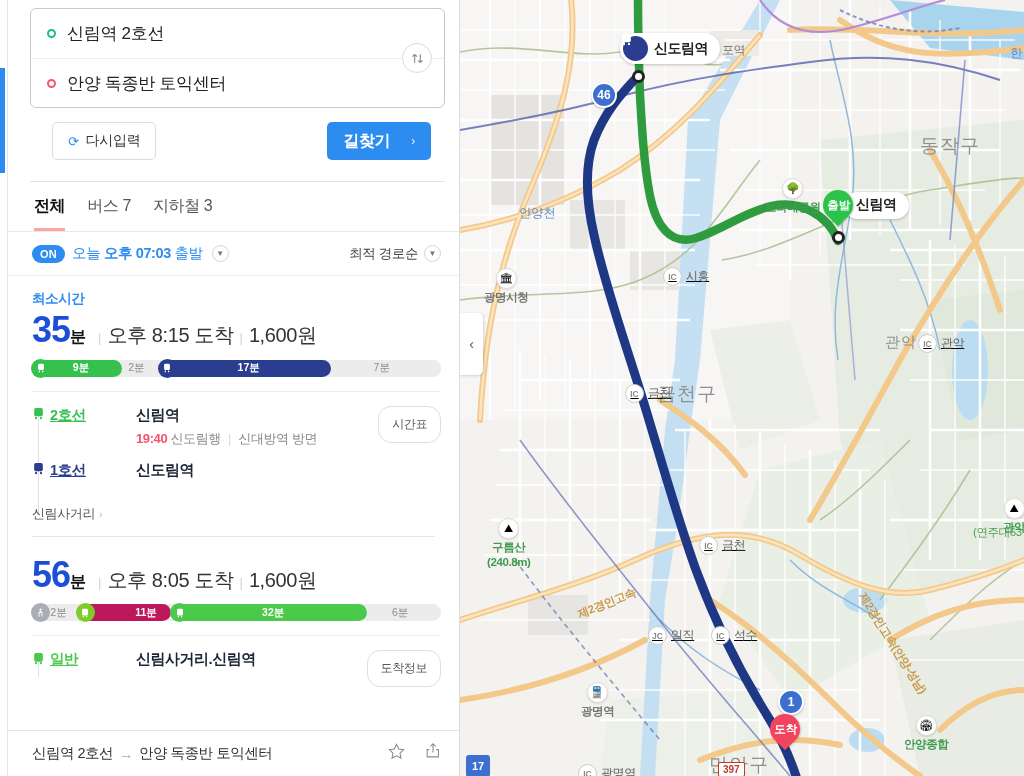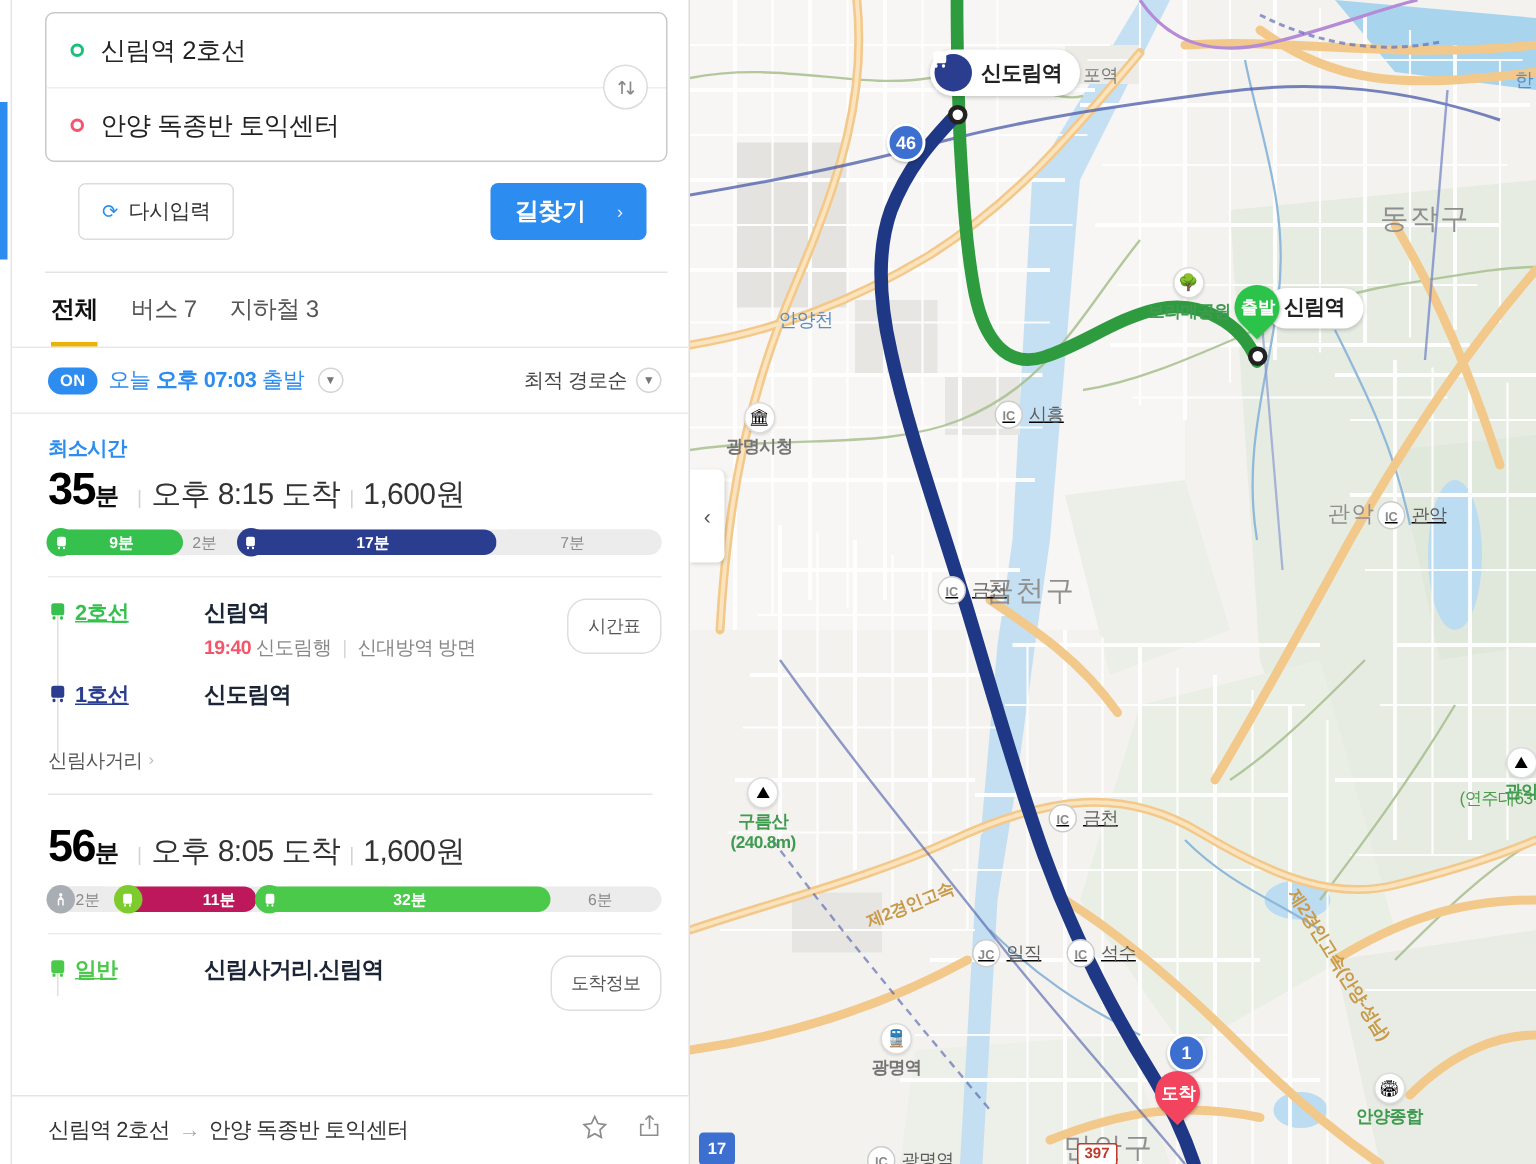--- a/index.html
+++ b/index.html
@@ -73,21 +73,21 @@
 
   .div-thick { height: 1px; background: #e3e3e3; margin-top: 21px; }
 
   
   .tabs { display: flex; gap: 22px; padding: 14px 0 0 26px; position: relative; }
   .tab {
     font-size: 16px; color: #555; padding-bottom: 11px; cursor: pointer;
     letter-spacing: -0.4px;
   }
   .tab .cnt { color: #555; font-weight: 400; }
-  .tab.active { color: #111; font-weight: 700; border-bottom: 3px solid #eab308; }
+  .tab.active { color: #111; font-weight: 700; border-bottom: 3px solid #fca5a5; }
   .tabs-line { height: 1px; background: #e9e9e9; }
 
   
   .filter-bar {
     display: flex; align-items: center; justify-content: space-between;
     padding: 0 18px 0 24px; height: 44px; border-bottom: 1px solid #ececec;
   }
   .filter-left { display: flex; align-items: center; gap: 7px; }
   .on-pill {
     background: #2d8cf0; color: #fff; font-size: 11px; font-weight: 700;
@@ -101,21 +101,21 @@
     font-size: 8px; color: #777; margin-left: 2px; cursor: pointer;
   }
   .sort-right { display: flex; align-items: center; gap: 4px; }
   .sort-text { font-size: 13.5px; color: #444; letter-spacing: -0.4px; }
 
   
   .routes { overflow: hidden; }
   .route-card { padding: 14px 18px 0 24px; }
   .badge-min { font-size: 13.5px; color: #2d8cf0; font-weight: 700; letter-spacing: -0.4px; margin-bottom: 2px;}
   .summary { display: flex; align-items: baseline; gap: 0px; }
-  .big-num { font-size: 30px; font-weight: 700; color: #000000; letter-spacing: -1px; line-height: 1.1;}
+  .big-num { font-size: 36px; font-weight: 700; color: #1d4ed8; letter-spacing: -1px; line-height: 1.1;}
   .big-unit { font-size: 16px; font-weight: 700; color: #111; margin-right: 6px; }
   .sep { color: #d3d3d3; font-size: 13px; margin: 0 6px; }
   .meta { font-size: 20px; color: #333; letter-spacing: -0.4px; }
 
   
   .tl {
     display: flex; align-items: center; height: 17px; margin-top: 10px;
     border-radius: 9px; overflow: visible; background: #ececec; position: relative;
   }
   .seg {

